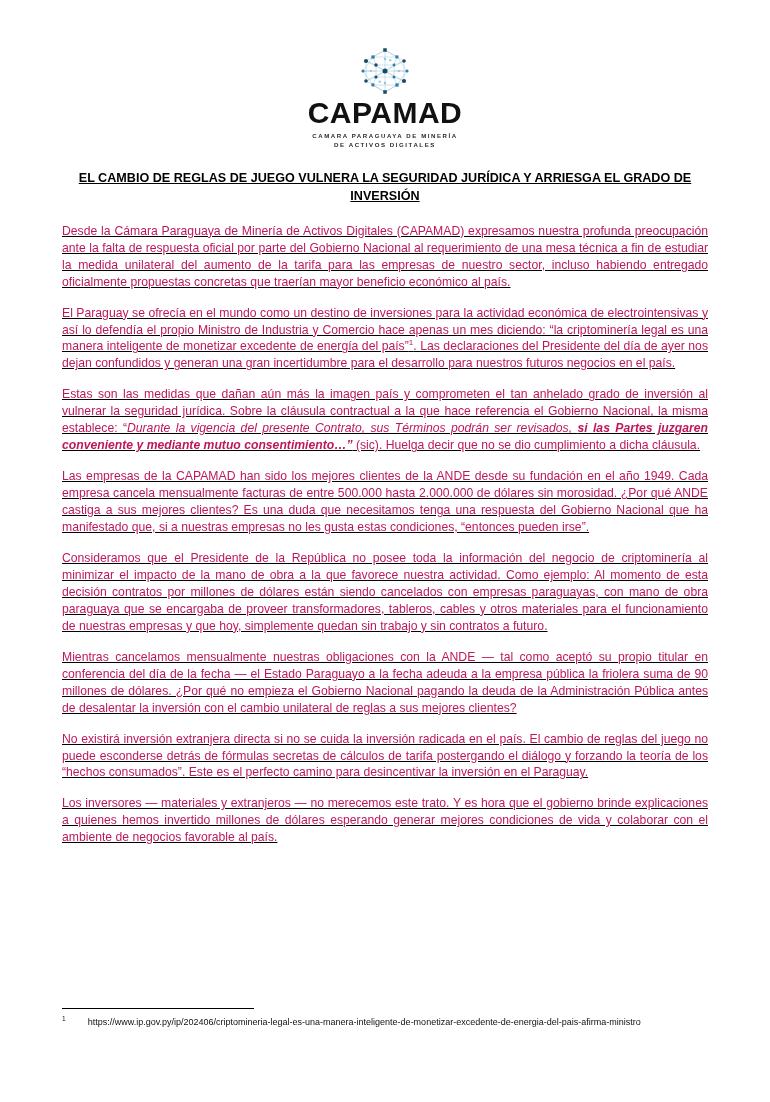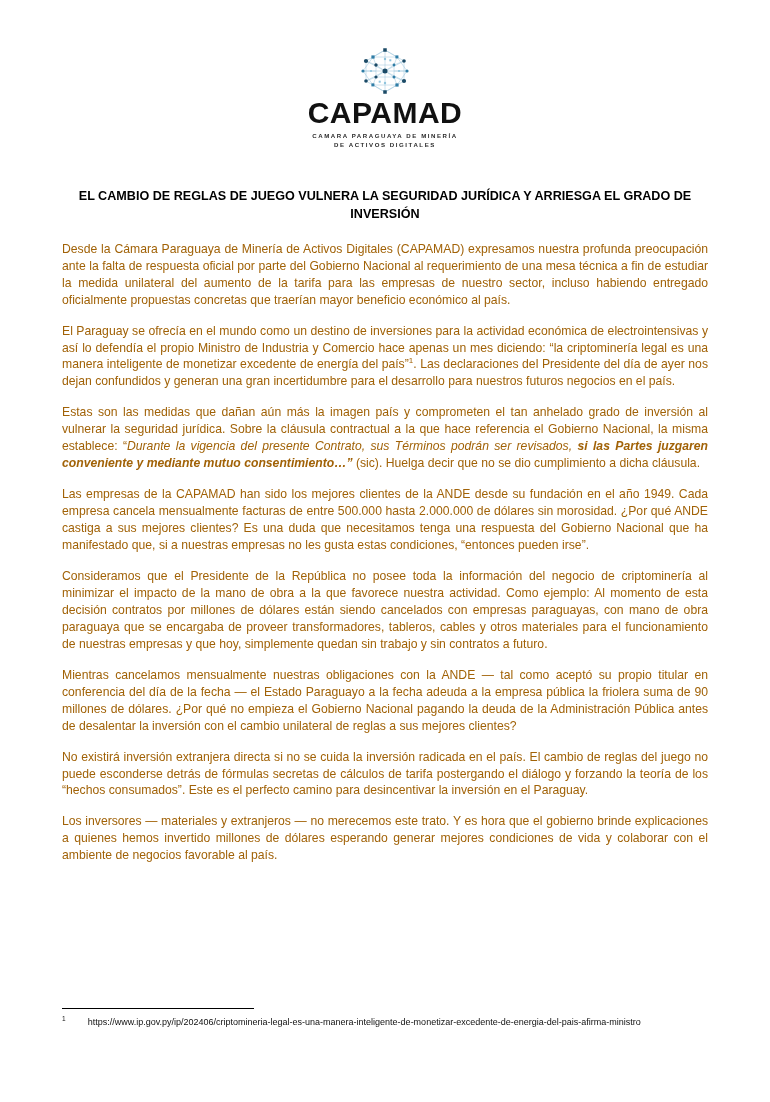--- a/index.html
+++ b/index.html
@@ -67,21 +67,21 @@
     text-align: center;
     line-height: 1.42;
     margin: 0;
     padding: 0 8px;
   }
   .para {
     font-size: 12.2px;
     line-height: 1.39;
     text-align: justify;
     margin: 0;
-    color: #a16207;
+    color: #be185d;
   }
   .para + .para { margin-top: 14px; }
 
   em.q { font-style: italic; }
   strong.qb { font-style: italic; font-weight: bold; }
   sup.fn {
     font-size: 8px;
     vertical-align: super;
     line-height: 0;
   }
@@ -164,21 +164,21 @@
     </svg>
 
     <div class="logo-wordmark">CAPAMAD</div>
 
     <div class="logo-tagline">
       <div>CAMARA PARAGUAYA DE MINERÍA</div>
       <div>DE ACTIVOS DIGITALES</div>
     </div>
   </div>
 
-  <div class="content" style="top:188px;">
+  <div class="content" style="top:170px;text-decoration:underline;">
 
     <h1 class="doc-title">EL CAMBIO DE REGLAS DE JUEGO VULNERA LA SEGURIDAD JURÍDICA Y ARRIESGA EL GRADO DE INVERSIÓN</h1>
 
     <p class="para" style="margin-top:17px;">Desde la Cámara Paraguaya de Minería de Activos Digitales (CAPAMAD) expresamos nuestra profunda preocupación ante la falta de respuesta oficial por parte del Gobierno Nacional al requerimiento de una mesa técnica a fin de estudiar la medida unilateral del aumento de la tarifa para las empresas de nuestro sector, incluso habiendo entregado oficialmente propuestas concretas que traerían mayor beneficio económico al país.</p>
 
     <p class="para"><span>El Paraguay se ofrecía en el mundo como un destino de inversiones para la actividad económica de electrointensivas y así lo defendía el propio Ministro de Industria y Comercio hace apenas un mes diciendo: “la criptominería legal es una manera inteligente de monetizar excedente de energía del país”</span><sup class="fn">1</sup><span>. Las declaraciones del Presidente del día de ayer nos dejan confundidos y generan una gran incertidumbre para el desarrollo para nuestros futuros negocios en el país.</span></p>
 
     <p class="para"><span>Estas son las medidas que dañan aún más la imagen país y comprometen el tan anhelado grado de inversión al vulnerar la seguridad jurídica. Sobre la cláusula contractual a la que hace referencia el Gobierno Nacional, la misma establece: “</span><em class="q">Durante la vigencia del presente Contrato, sus Términos podrán ser revisados, </em><strong class="qb">si las Partes juzgaren conveniente y mediante mutuo consentimiento…”</strong><span> (sic). Huelga decir que no se dio cumplimiento a dicha cláusula.</span></p>
 
     <p class="para">Las empresas de la CAPAMAD han sido los mejores clientes de la ANDE desde su fundación en el año 1949. Cada empresa cancela mensualmente facturas de entre 500.000 hasta 2.000.000 de dólares sin morosidad. ¿Por qué ANDE castiga a sus mejores clientes? Es una duda que necesitamos tenga una respuesta del Gobierno Nacional que ha manifestado que, si a nuestras empresas no les gusta estas condiciones, “entonces pueden irse”.</p>

